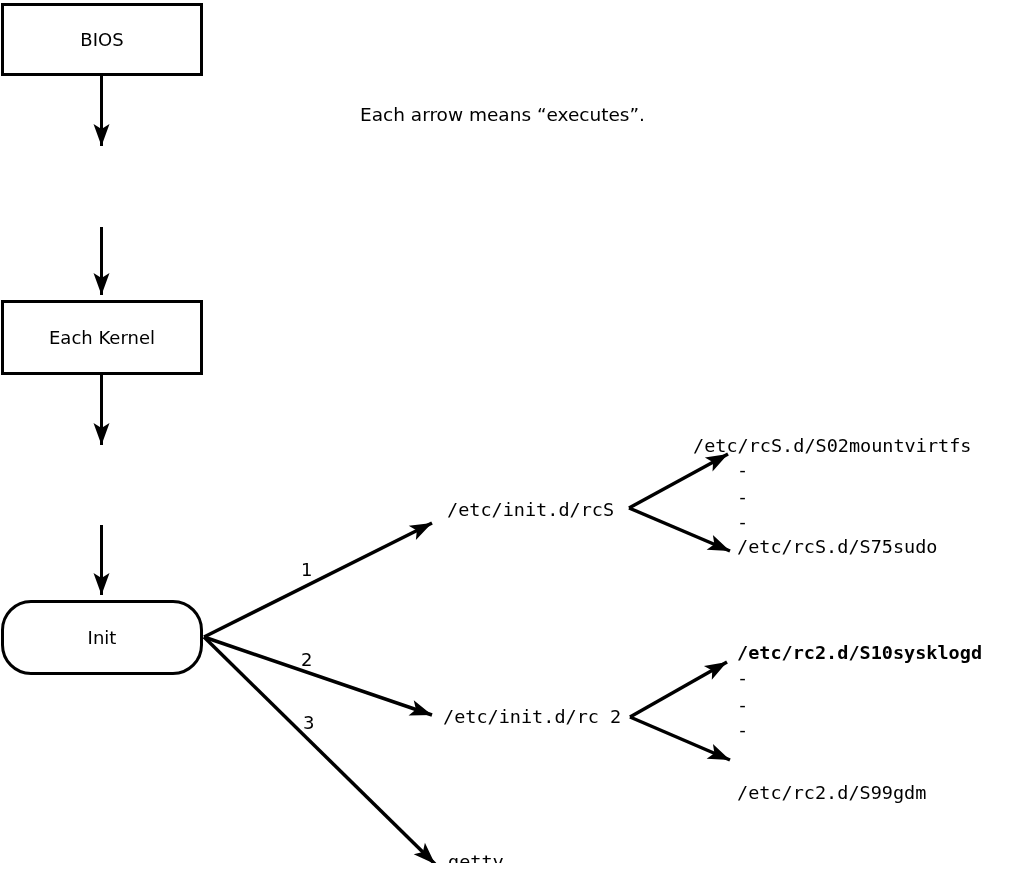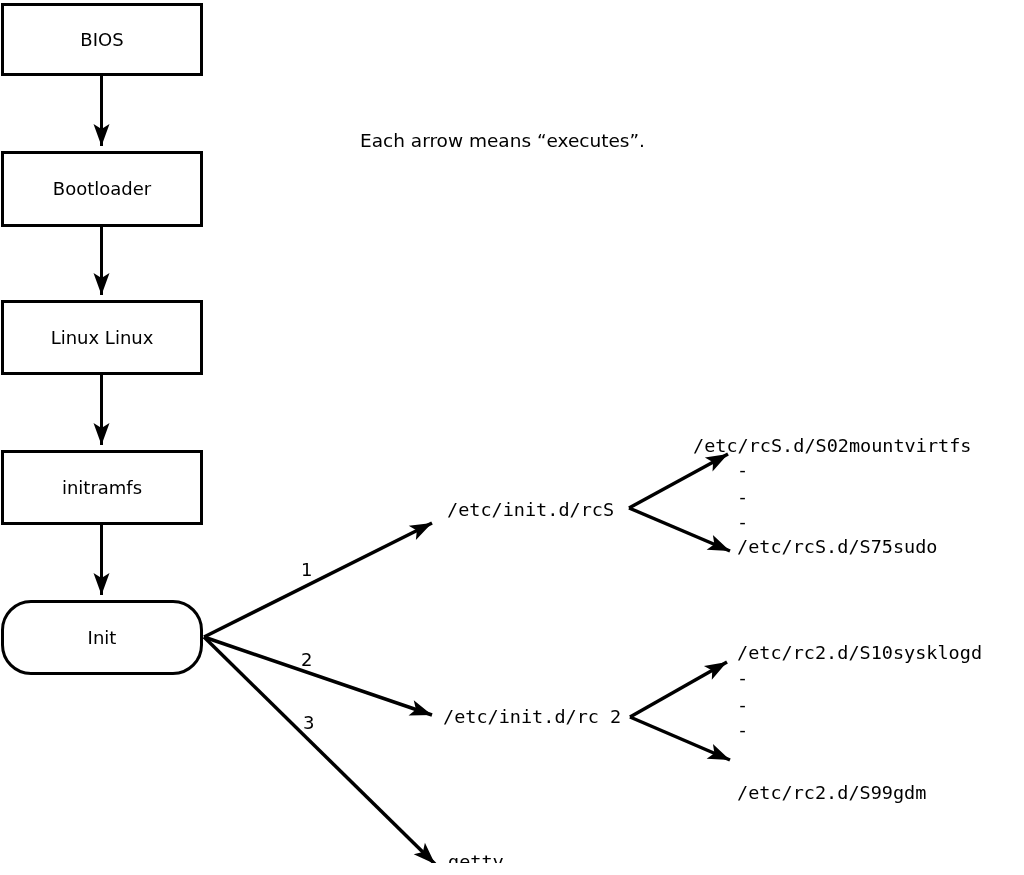--- a/index.html
+++ b/index.html
@@ -37,21 +37,20 @@
   .node-label {
     font-size: 18px;
     line-height: 1;
     white-space: nowrap;
   }
   .caption {
     position: absolute;
     font-size: 18.5px;
     line-height: 1.2;
     white-space: nowrap;
-    margin-top: 26px;
   }
   .branch-num {
     position: absolute;
     font-size: 18px;
     line-height: 1;
   }
   .mono {
     position: absolute;
     font-family: "DejaVu Sans Mono", monospace;
     font-size: 18.5px;
@@ -83,48 +82,42 @@
     <path d="M629,508 L728,454" stroke="#000000" stroke-width="3.5" fill="none" marker-end="url(#arrowhead)"></path>
     <path d="M629,508 L730,551" stroke="#000000" stroke-width="3.5" fill="none" marker-end="url(#arrowhead)"></path>
 
     <path d="M630,717 L727,662" stroke="#000000" stroke-width="3.5" fill="none" marker-end="url(#arrowhead)"></path>
     <path d="M630,717 L730,760" stroke="#000000" stroke-width="3.5" fill="none" marker-end="url(#arrowhead)"></path>
   </svg>
 
   <div class="node-box" style="top:3px;height:73px;">
     <span class="node-label">BIOS</span>
   </div>
-  <div class="node-box" style="top:151px;height:76px;">
-    <span class="node-label">Bootloader</span>
-  </div>
   <div class="node-box" style="top:300px;height:75px;">
-    <span class="node-label">Linux Linux</span>
-  </div>
-  <div class="node-box" style="top:450px;height:75px;">
-    <span class="node-label">initramfs</span>
+    <span class="node-label">Each Kernel</span>
   </div>
   <div class="node-box" style="top:600px;height:75px;border-radius:30px;">
     <span class="node-label">Init</span>
   </div>
 
   <div class="caption" style="left:360px;top:104px;">Each arrow means “executes”.</div>
 
   <div class="branch-num" style="left:301px;top:561px;">1</div>
   <div class="branch-num" style="left:301px;top:651px;">2</div>
   <div class="branch-num" style="left:303px;top:714px;">3</div>
 
   <div class="mono" style="left:447px;top:501px;">/etc/init.d/rcS</div>
   <div class="mono" style="left:693px;top:437px;">/etc/rcS.d/S02mountvirtfs</div>
   <div class="mono" style="left:737px;top:461px;">-</div>
   <div class="mono" style="left:737px;top:488px;">-</div>
   <div class="mono" style="left:737px;top:513px;">-</div>
   <div class="mono" style="left:737px;top:538px;">/etc/rcS.d/S75sudo</div>
 
   <div class="mono" style="left:443px;top:708px;text-align:right;">/etc/init.d/rc 2</div>
-  <div class="mono" style="left:737px;top:644px;">/etc/rc2.d/S10sysklogd</div>
+  <div class="mono" style="left:737px;top:644px;font-weight:bold;">/etc/rc2.d/S10sysklogd</div>
   <div class="mono" style="left:737px;top:669px;">-</div>
   <div class="mono" style="left:737px;top:696px;">-</div>
   <div class="mono" style="left:737px;top:721px;">-</div>
   <div class="mono" style="left:737px;top:784px;">/etc/rc2.d/S99gdm</div>
 
   <div class="mono" style="left:448px;top:853px;">getty</div>
 
 </div>
 
 </body></html>

